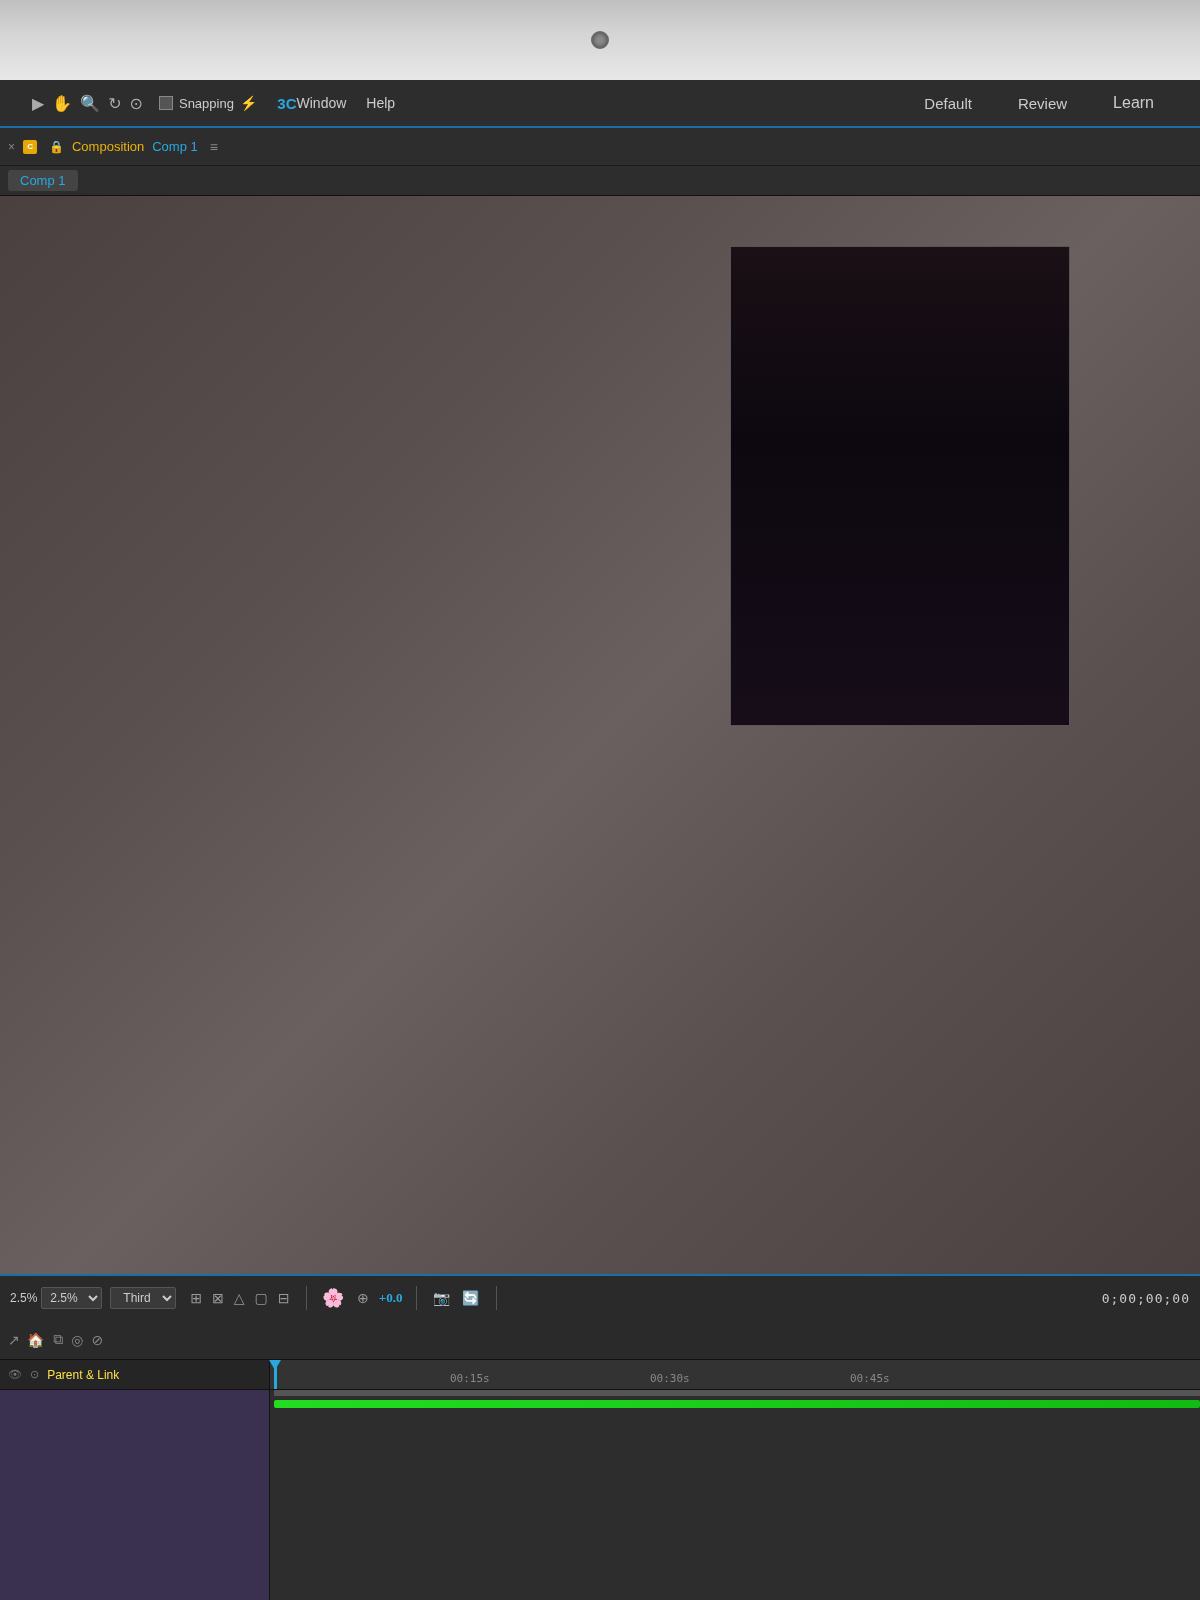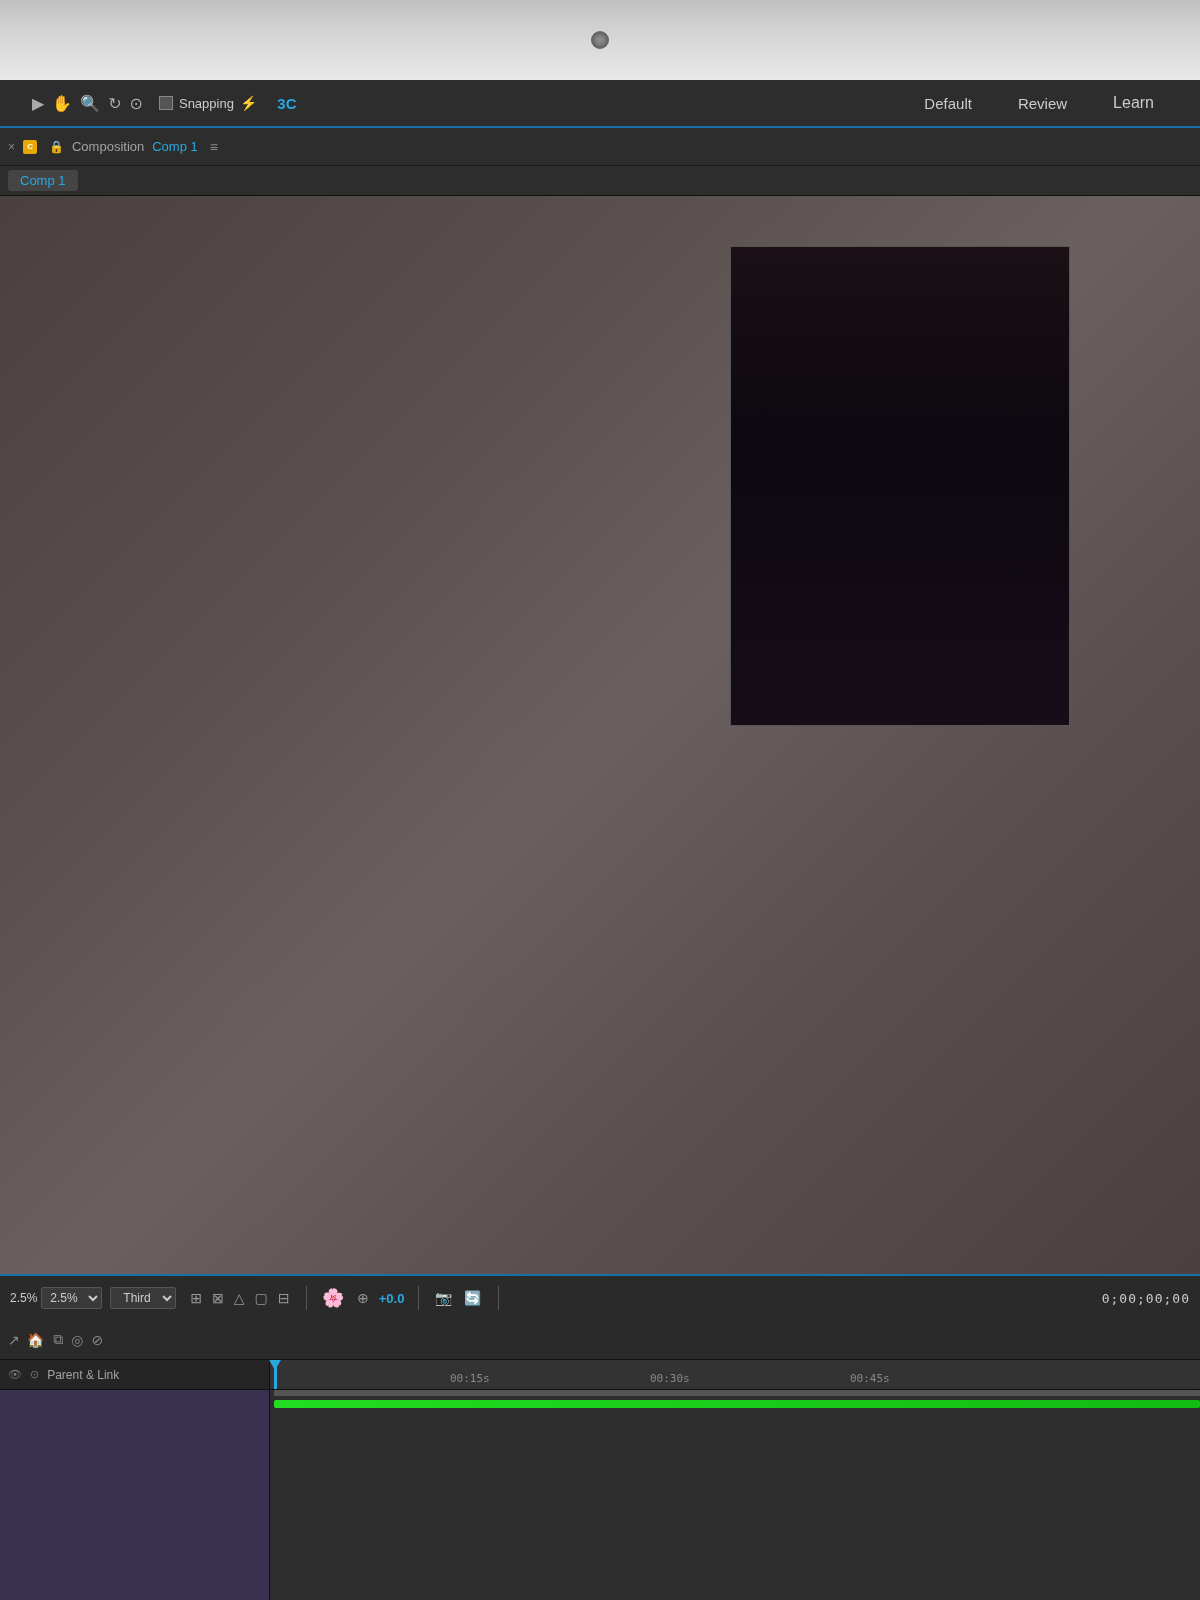--- a/index.html
+++ b/index.html
@@ -131,21 +131,21 @@
       display: flex;
       align-items: center;
       justify-content: center;
     }
     .lock-icon {
       color: #aaaaaa;
       font-size: 12px;
       margin-left: 4px;
     }
     .comp-tab-label {
-      color: #a3a3a3;
+      color: #eab308;
       font-size: 13px;
     }
     .comp-tab-name {
       color: #29a8e0;
       font-size: 13px;
       font-weight: 500;
     }
     .menu-icon {
       color: #888888;
       font-size: 14px;
@@ -241,20 +241,21 @@
     .divider-v {
       width: 1px;
       height: 24px;
       background: #555;
       margin: 0 6px;
     }
     .exposure-value {
       color: #29a8e0;
       font-size: 13px;
       font-weight: bold;
+      font-family: Liberation Serif, serif;
     }
     .timecode {
       color: #cccccc;
       font-size: 13px;
       margin-left: auto;
       font-family: monospace;
       letter-spacing: 1px;
     }
 
     
@@ -299,21 +300,21 @@
       align-items: center;
       padding: 0 8px;
       gap: 8px;
       border-bottom: 1px solid #111;
     }
     .layer-header-icon {
       color: #777;
       font-size: 11px;
     }
     .parent-link-label {
-      color: #a3a3a3;
+      color: #fde047;
       font-size: 12px;
     }
     .layer-content {
       flex: 1;
       background: #3a3050;
     }
     .time-ruler-panel {
       flex: 1;
       display: flex;
       flex-direction: column;
@@ -397,20 +398,24 @@
       <span class="toolbar-icon">⊙</span>
     </div>
 
     <div class="snapping-area">
       <div class="snap-checkbox"></div>
       <span>Snapping</span>
       <span style="color:#29a8e0; font-size:14px;">⚡</span>
       <span style="color:#29a8e0; font-weight:bold; font-size:15px; margin-left:14px;">3C</span>
     </div>
 
+    <div class="menu-items">
+      <span class="menu-item">Window</span>
+      <span class="menu-item">Help</span>
+    </div>
 
     <div class="workspace-tabs">
       <span class="workspace-tab">Default</span>
       <span class="workspace-tab">Review</span>
       <span class="workspace-tab learn">Learn</span>
     </div>
   </div>
 
   <div class="comp-tab-bar">
     <span class="close-btn">×</span>

